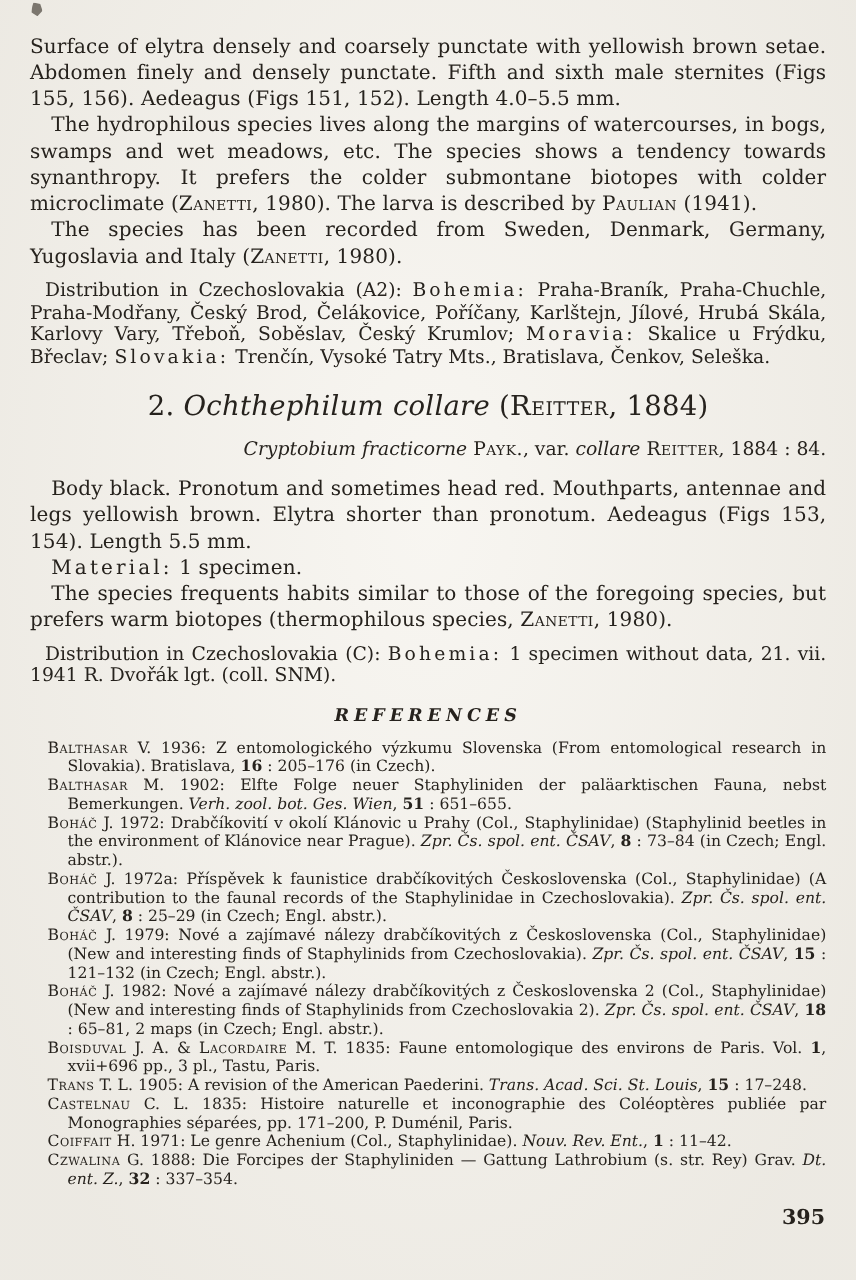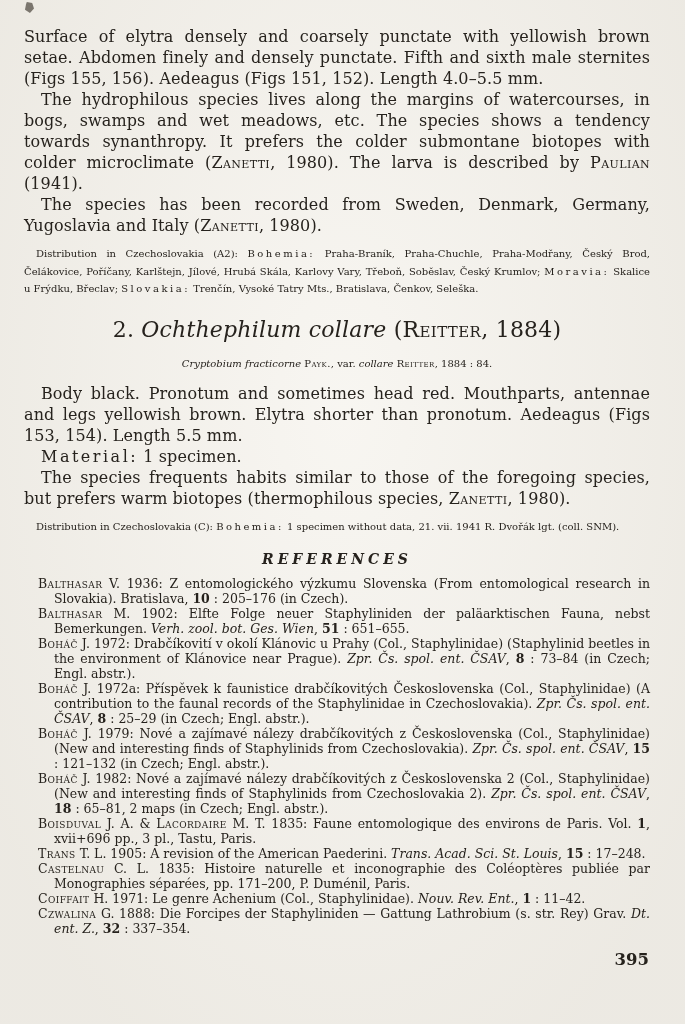--- a/index.html
+++ b/index.html
@@ -5,50 +5,50 @@
   html, body { margin: 0; padding: 0; }
   body {
     width: 685px; height: 1024px;
     background: #e8e5de;
     font-family: "DejaVu Serif", "Liberation Serif", serif;
   }
   .page {
     position: relative;
     width: 685px; height: 1024px;
     box-sizing: border-box;
-    padding: 26px 35px 0 24px;
+    padding: 26px 24px 0 24px;
     background: var(--paper, #f4f1ea);
     background-image: radial-gradient(ellipse at 50% 40%, rgba(255,255,255,0.35), rgba(0,0,0,0.03) 85%);
     color: var(--ink, #26221d);
     overflow: hidden;
   }
   .speck {
     position: absolute; left: 25px; top: 2px; width: 9px; height: 11px;
     background: #4a443c; opacity: .7;
     clip-path: polygon(20% 0, 80% 10%, 100% 60%, 55% 100%, 0 70%, 10% 25%);
   }
   p { margin: 0; }
   .body {
     font-size: 16px; line-height: 21px;
     text-align: justify;
     letter-spacing: .1px;
   }
   .indent { text-indent: 17px; }
   .small {
-    font-size: 10px; line-height: 17.5px;
+    font-size: 15px; line-height: 17.5px;
     text-align: justify;
   }
   .dist { text-indent: 12px; margin-top: 9px; }
   .species-heading {
     font-size: 22px; font-weight: normal;
     text-align: center;
     margin: 19px 0 13px 0;
     letter-spacing: .2px;
   }
-  .synonym { margin: 0 0 11px 0; text-align: center; }
+  .synonym { margin: 0 0 11px 0; text-align: right; }
   .refs-title {
     font-size: 14px; font-weight: bold;
     letter-spacing: 4px;
     text-align: center;
     margin: 15px 0 9px 0;
     font-style: italic;
   }
   .refs { margin: 0; }
   .ref {
     font-size: 12.5px; line-height: 15px;
@@ -83,21 +83,21 @@
   <p class="small synonym"><span class="st-i">Cryptobium fracticorne</span><span> </span><span class="st-sc">Payk.</span><span>, var. </span><span class="st-i">collare</span><span> </span><span class="st-sc">Reitter</span><span>, 1884 : 84.</span></p>
 
   <p class="body indent"><span>Body black. Pronotum and sometimes head red. Mouthparts, antennae and legs yellowish brown. Elytra shorter than pronotum. Aedeagus (Figs 153, 154). Length 5.5 mm.</span></p>
   <p class="body indent"><span class="st-ls">Material:</span><span> 1 specimen.</span></p>
   <p class="body indent"><span>The species frequents habits similar to those of the foregoing species, but prefers warm biotopes (thermophilous species, </span><span class="st-sc">Zanetti</span><span>, 1980).</span></p>
   <p class="small dist"><span>Distribution in Czechoslovakia (C): </span><span class="st-ls">Bohemia:</span><span> 1 specimen without data, 21. vii. 1941 R. Dvořák lgt. (coll. SNM).</span></p>
 
   <h3 class="refs-title">REFERENCES</h3>
 
   <div class="refs">
-    <p class="ref"><span class="st-sc">Balthasar</span><span> V. 1936: Z entomologického výzkumu Slovenska (From entomological research in Slovakia). Bratislava, </span><span class="st-b">10</span><span> : 205–176 (in Czech).</span></p>
+    <p class="ref"><span class="st-sc">Balthasar</span><span> V. 1936: Z entomologického výzkumu Slovenska (From entomological research in Slovakia). Bratislava, </span><span class="st-b">16</span><span> : 205–176 (in Czech).</span></p>
     <p class="ref"><span class="st-sc">Balthasar</span><span> M. 1902: Elfte Folge neuer Staphyliniden der paläarktischen Fauna, nebst Bemerkungen. </span><span class="st-i">Verh. zool. bot. Ges. Wien</span><span>, </span><span class="st-b">51</span><span> : 651–655.</span></p>
     <p class="ref"><span class="st-sc">Boháč</span><span> J. 1972: Drabčíkovití v okolí Klánovic u Prahy (Col., Staphylinidae) (Staphylinid beetles in the environment of Klánovice near Prague). </span><span class="st-i">Zpr. Čs. spol. ent. ČSAV</span><span>, </span><span class="st-b">8</span><span> : 73–84 (in Czech; Engl. abstr.).</span></p>
     <p class="ref"><span class="st-sc">Boháč</span><span> J. 1972a: Příspěvek k faunistice drabčíkovitých Československa (Col., Staphylinidae) (A contribution to the faunal records of the Staphylinidae in Czechoslovakia). </span><span class="st-i">Zpr. Čs. spol. ent. ČSAV</span><span>, </span><span class="st-b">8</span><span> : 25–29 (in Czech; Engl. abstr.).</span></p>
     <p class="ref"><span class="st-sc">Boháč</span><span> J. 1979: Nové a zajímavé nálezy drabčíkovitých z Československa (Col., Staphylinidae) (New and interesting finds of Staphylinids from Czechoslovakia). </span><span class="st-i">Zpr. Čs. spol. ent. ČSAV</span><span>, </span><span class="st-b">15</span><span> : 121–132 (in Czech; Engl. abstr.).</span></p>
     <p class="ref"><span class="st-sc">Boháč</span><span> J. 1982: Nové a zajímavé nálezy drabčíkovitých z Československa 2 (Col., Staphylinidae) (New and interesting finds of Staphylinids from Czechoslovakia 2). </span><span class="st-i">Zpr. Čs. spol. ent. ČSAV</span><span>, </span><span class="st-b">18</span><span> : 65–81, 2 maps (in Czech; Engl. abstr.).</span></p>
     <p class="ref"><span class="st-sc">Boisduval</span><span> J. A. &amp; </span><span class="st-sc">Lacordaire</span><span> M. T. 1835: Faune entomologique des environs de Paris. Vol. </span><span class="st-b">1</span><span>, xvii+696 pp., 3 pl., Tastu, Paris.</span></p>
     <p class="ref"><span class="st-sc">Trans</span><span> T. L. 1905: A revision of the American Paederini. </span><span class="st-i">Trans. Acad. Sci. St. Louis</span><span>, </span><span class="st-b">15</span><span> : 17–248.</span></p>
     <p class="ref"><span class="st-sc">Castelnau</span><span> C. L. 1835: Histoire naturelle et inconographie des Coléoptères publiée par Monographies séparées, pp. 171–200, P. Duménil, Paris.</span></p>
     <p class="ref"><span class="st-sc">Coiffait</span><span> H. 1971: Le genre Achenium (Col., Staphylinidae). </span><span class="st-i">Nouv. Rev. Ent.</span><span>, </span><span class="st-b">1</span><span> : 11–42.</span></p>
     <p class="ref"><span class="st-sc">Czwalina</span><span> G. 1888: Die Forcipes der Staphyliniden — Gattung Lathrobium (s. str. Rey) Grav. </span><span class="st-i">Dt. ent. Z.</span><span>, </span><span class="st-b">32</span><span> : 337–354.</span></p>

